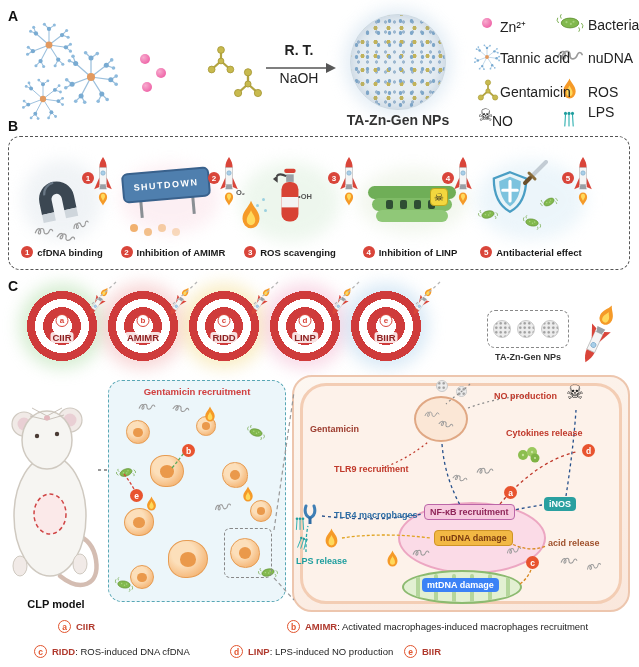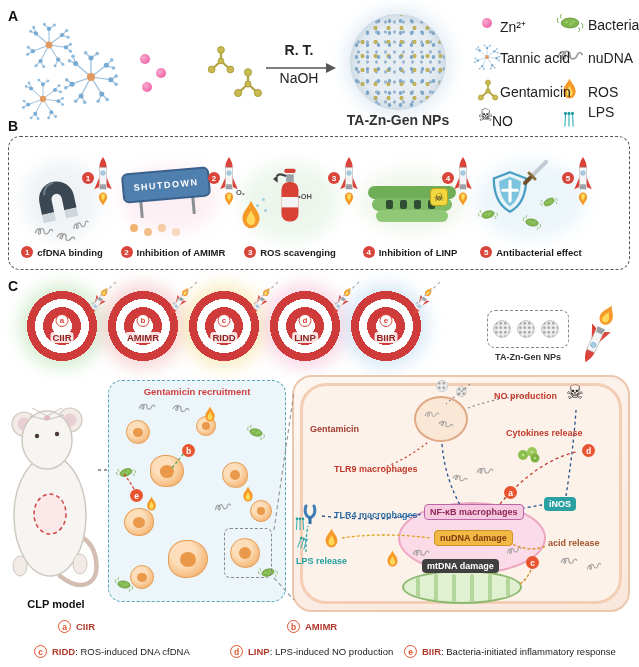--- a/index.html
+++ b/index.html
@@ -603,48 +603,48 @@
 
 <div class="ctext" style="left:112px;top:386px;width:170px;text-align:center;font-size:9.5px;color:#d04040">Gentamicin recruitment</div>
 <div class="cbadge" style="left:182px;top:444px">b</div>
 <div class="cbadge" style="left:130px;top:489px">e</div>
 
 <div class="ctext" style="left:310px;top:424px;color:#9c3b2e">Gentamicin</div>
 <div class="ctext" style="left:494px;top:391px;color:#c0392b">NO production</div>
 <div class="abs" style="left:566px;top:380px;font-size:20px;color:#222;z-index:3">☠</div>
 <div class="ctext" style="left:506px;top:428px;color:#c0392b">Cytokines release</div>
 <div class="cbadge" style="left:582px;top:444px">d</div>
-<div class="ctext" style="left:334px;top:464px;color:#c0392b">TLR9 macrophages</div>
+<div class="ctext" style="left:334px;top:464px;color:#c0392b">TLR9 recruitment</div>
 <div class="cbadge" style="left:504px;top:486px">a</div>
-<div class="cellbox" style="left:424px;top:504px;background:#f7cbdf;border:1.3px solid #bb66a8;color:#8e2558">NF-κB macrophages</div>
+<div class="cellbox" style="left:424px;top:504px;background:#f7cbdf;border:1.3px solid #bb66a8;color:#8e2558">NF-κB recruitment</div>
 <div class="cellbox" style="left:544px;top:497px;background:#2aa0a0;color:#fff">iNOS</div>
 <div class="ctext" style="left:334px;top:510px;color:#2e6da4">TLR4 macrophages</div>
 <div class="cellbox" style="left:434px;top:530px;background:#f2b844;border:1.2px solid #cf9426;color:#7a3b10">nuDNA damage</div>
 <div class="ctext" style="left:548px;top:538px;color:#a0522d">acid release</div>
 <div class="cbadge" style="left:526px;top:556px">c</div>
 <div class="ctext" style="left:296px;top:556px;color:#1f9e9e">LPS release</div>
-<div class="cellbox" style="left:422px;top:559px;background:#404040;color:#fff">mtDNA damage</div>
+<div class="cellbox" style="left:422px;top:578px;background:#3b82f6;color:#fff">mtDNA damage</div>
 
 <div class="fitem" style="left:58px;top:620px">
   <span class="fbadge">a</span>
   <span class="fabbr">CIIR</span>
 </div>
 <div class="fitem" style="left:287px;top:620px">
   <span class="fbadge">b</span>
   <span class="fabbr">AMIMR</span>
+  <span>: Activated macrophages-induced macrophages recruitment</span>
 </div>
 <div class="fitem" style="left:34px;top:645px">
   <span class="fbadge">c</span>
   <span class="fabbr">RIDD</span>
   <span>: ROS-induced DNA cfDNA</span>
 </div>
 <div class="fitem" style="left:230px;top:645px">
   <span class="fbadge">d</span>
   <span class="fabbr">LINP</span>
   <span>: LPS-induced NO production</span>
 </div>
 <div class="fitem" style="left:404px;top:645px">
   <span class="fbadge">e</span>
   <span class="fabbr">BIIR</span>
-  <span>: Bacteria-initiated inflammatory response</span>
 </div>
 
 </div>
 
 </body></html>

